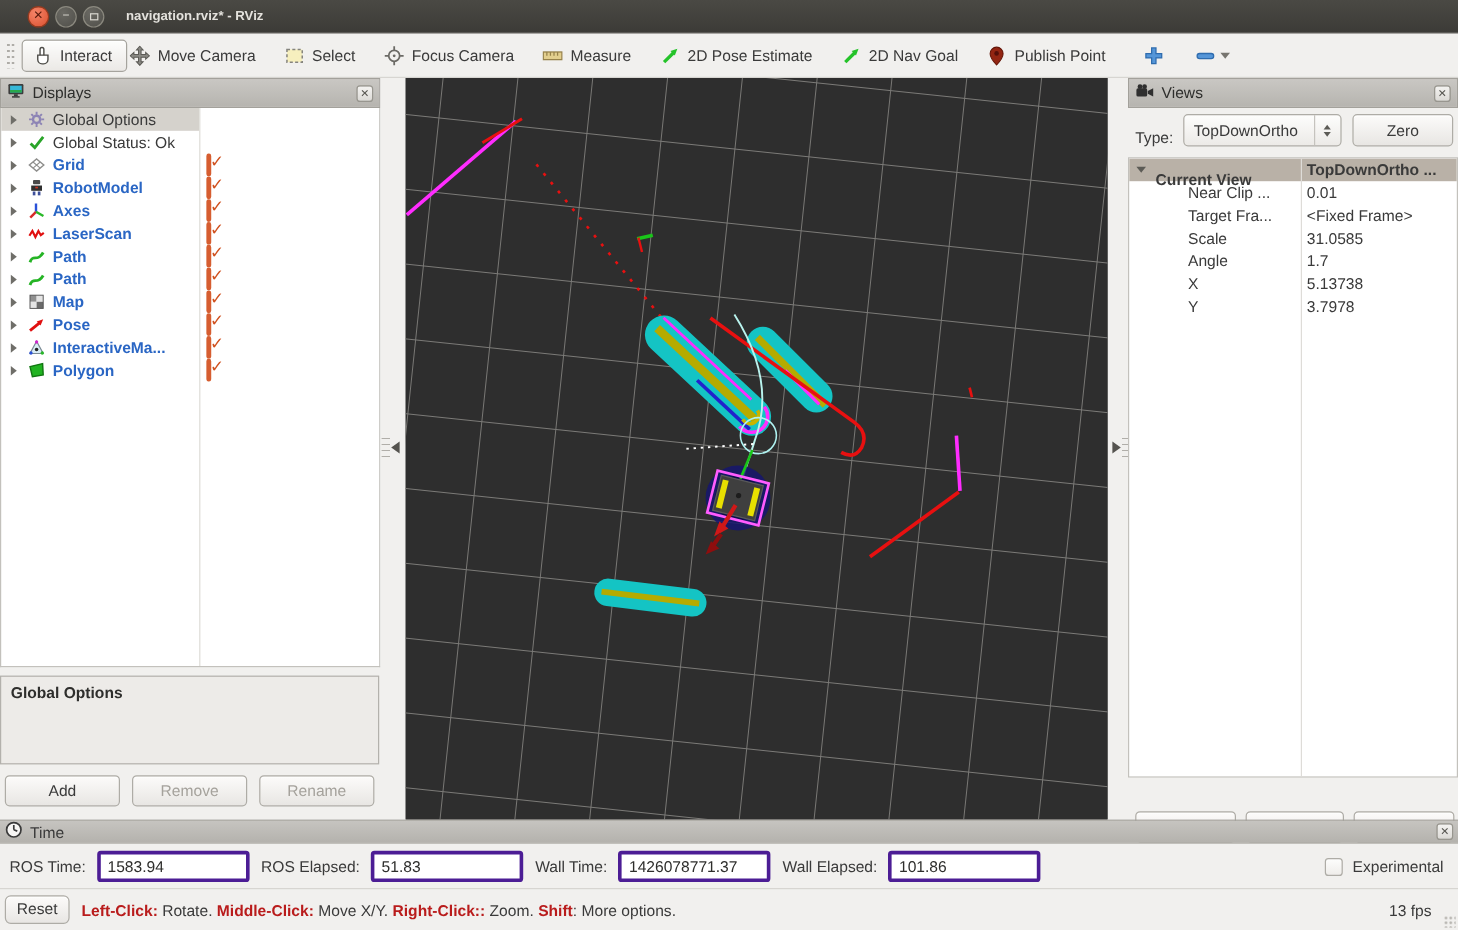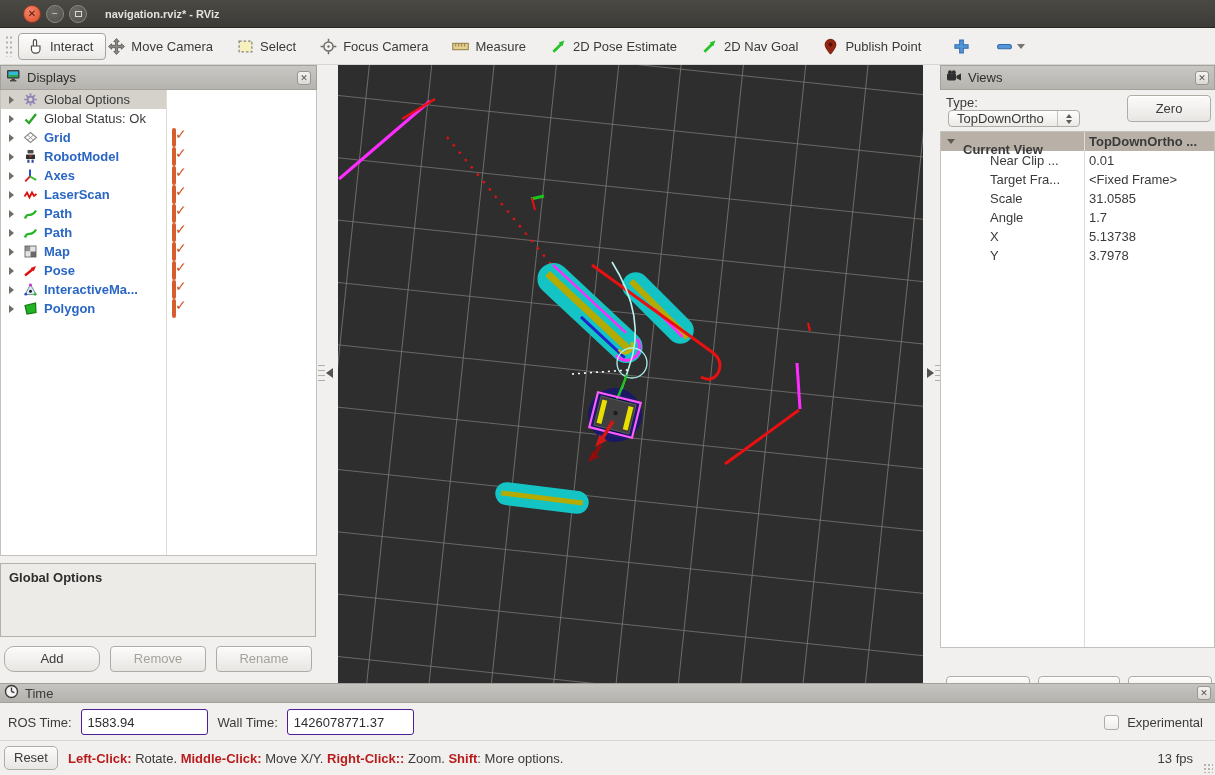--- a/index.html
+++ b/index.html
@@ -84,21 +84,21 @@
     border-right:7px solid #55534f; }
   .tri-right { position:absolute; top:303px; width:0; height:0;
     border-top:5px solid transparent; border-bottom:5px solid transparent;
     border-left:7px solid #55534f; }
 
   
   .viewport { position:absolute; left:338px; top:65px; width:585px; height:618px; background:#2e2e2e; }
 
   
   .views { position:absolute; left:940px; top:65px; width:275px; height:618px; background:#f1f0ee; }
-  .type-row { position:absolute; left:0; top:30px; width:275px; height:27px; display:flex; align-items:flex-start;flex-direction:column; }
+  .type-row { position:absolute; left:0; top:30px; width:275px; height:27px; display:flex; align-items:flex-end; }
   .combo { margin-left:8px; width:132px; height:27px; border:1px solid #aeaca6; border-radius:4px;
     background:linear-gradient(#fdfdfc,#eceae7); display:flex; align-items:center; padding-left:8px; position:relative; }
   .combo .spin { position:absolute; right:0; top:0; width:22px; height:100%;
     border-left:1px solid #c5c3be; display:flex; flex-direction:column; align-items:center; justify-content:center; gap:2px; }
   .spin .up { width:0;height:0;border-left:3.5px solid transparent;border-right:3.5px solid transparent;border-bottom:4.5px solid #5c5b56; }
   .spin .dn { width:0;height:0;border-left:3.5px solid transparent;border-right:3.5px solid transparent;border-top:4.5px solid #5c5b56; }
   .zero-btn { position:absolute; right:4px; top:0; width:84px; height:27px; line-height:25px; }
   .views-table { position:absolute; left:0; top:66px; width:275px; height:517px;
     background:#fff; border:1px solid #c3c1bc; overflow:hidden; }
   .vt-col-sep { position:absolute; left:143px; top:0; bottom:0; width:1px; background:#dedcd8; }
@@ -112,21 +112,21 @@
   .views-buttons .btn { position:absolute; height:26px; line-height:24px; top:611px; }
 
   
   .timebar { position:absolute; left:0; top:683px; width:1215px; height:20px;
     background:linear-gradient(#c6c4c0,#b4b2ad); border-top:1px solid #a3a19b;
     border-bottom:1px solid #a3a19b; display:flex; align-items:center; padding:0 4px; }
   .timebar .ph-title { margin-left:6px; }
   .time-content { position:absolute; left:0; top:704px; width:1215px; height:36px;
     background:#f1f0ee; display:flex; align-items:center; }
   .tfield { display:flex; align-items:center; }
-  .tfield input { width:127px; height:26px; border:1px solid #4c1d95; border-radius:3px;
+  .tfield input { width:127px; height:26px; border:3px solid #4c1d95; border-radius:3px;
     background:#fff; padding:0 6px; font:13px "Liberation Sans","DejaVu Sans",sans-serif;
     color:#2e2e2c; margin-left:9px; }
   .tfield .tlab { margin-left:10px; }
   .tfield:first-child .tlab { margin-left:8px; }
   .exp-wrap { position:absolute; right:12px; display:flex; align-items:center; gap:8px; }
   .plain-check { width:15px; height:15px; border:1px solid #aeaca6; border-radius:3px;
     background:linear-gradient(#fdfdfc,#efedea); }
 
   
   .statusbar { position:absolute; left:0; top:740px; width:1215px; height:35px;
@@ -367,21 +367,21 @@
           <span class="cbslot"><span class="rviz-check"></span></span>
         </div>
       </div>
     <div class="tree-col-sep"></div>
   </div>
   <div class="tree-grip"><i></i></div>
   <div class="help-box">
     <b>Global Options</b>
   </div>
   <div class="disp-buttons">
-    <div class="btn" style="left:4px;width:96px;border-radius:10px;">Add</div>
+    <div class="btn" style="left:4px;width:96px;">Add</div>
     <div class="btn disabled" style="left:110px;width:96px;">Remove</div>
     <div class="btn disabled" style="left:216px;width:96px;">Rename</div>
   </div>
 </div>
 
 <div class="vsplit" style="left:317px;width:21px;">
   <span class="grip" style="left:1px;"></span>
   <span class="tri-left" style="left:9px;"></span>
 </div>
 <div class="vsplit" style="left:923px;width:17px;">
@@ -529,22 +529,30 @@
   <span class="ph-title">Time</span>
   <span class="ph-close">✕</span>
 </div>
 <div class="time-content">
   <span id="time-fields" style="display:inline-flex;align-items:center;">
       <span class="tfield">
         <span class="tlab">ROS Time:</span>
         <input value="1583.94" style="">
       </span>
       <span class="tfield">
+        <span class="tlab">ROS Elapsed:</span>
+        <input value="51.83" style="">
+      </span>
+      <span class="tfield">
         <span class="tlab">Wall Time:</span>
         <input value="1426078771.37" style="">
+      </span>
+      <span class="tfield">
+        <span class="tlab">Wall Elapsed:</span>
+        <input value="101.86" style="">
       </span>
     </span>
   <span class="exp-wrap">
     <span class="plain-check"></span>
     <span>Experimental</span>
   </span>
 </div>
 
 <div class="statusbar">
   <div class="btn reset-btn">Reset</div>

